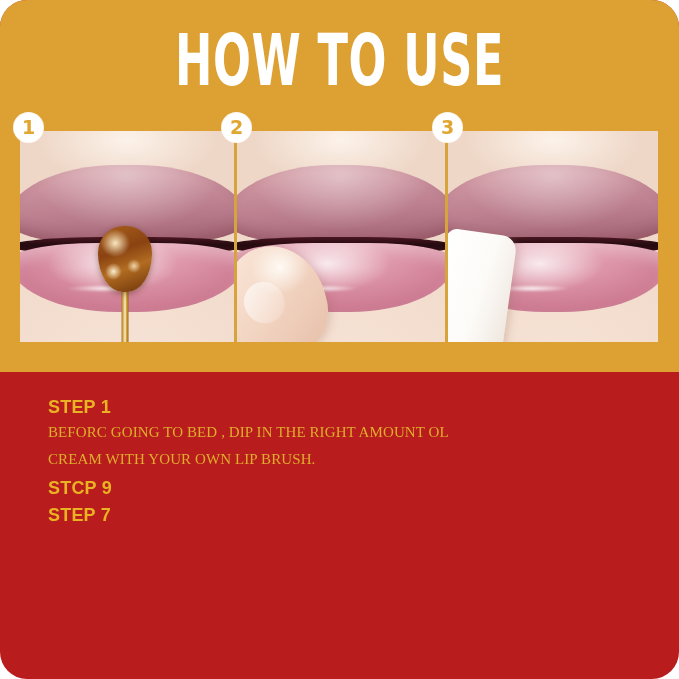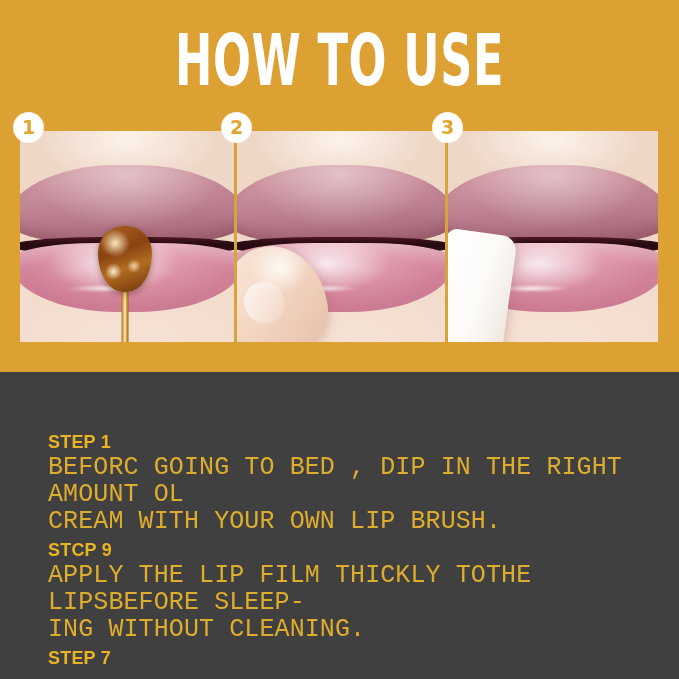--- a/index.html
+++ b/index.html
@@ -5,22 +5,23 @@
   html, body {
     margin: 0;
     padding: 0;
     background: #ffffff;
   }
   #page {
     position: relative;
     width: 679px;
     height: 679px;
     overflow: hidden;
-    background: #404040;
+    background: #b91c1c;
     font-family: "Liberation Sans", sans-serif;
+    border-radius: 27px;
   }
 
   
   .banner {
     position: absolute;
     left: 0;
     top: 0;
     width: 679px;
     height: 372px;
     background: #dda033;
@@ -233,36 +234,35 @@
   .badge.b1 { left: 14px;  top: 113px; }
   .badge.b2 { left: 222px; top: 113px; }
   .badge.b3 { left: 433px; top: 113px; }
 
   
   .steps {
     position: absolute;
     left: 48px;
     top: 396px;
     width: 600px;
-    margin-top: 35px;
   }
   .step { margin: 0 0 4px 0; }
   .step-title {
     color: #e9b323;
     font-family: "Liberation Sans", sans-serif;
     font-weight: 700;
     font-size: 18px;
     line-height: 23px;
     letter-spacing: .2px;
   }
   .step-body {
     color: #dfad2d;
-    font-family: Liberation Mono, monospace;
+    font-family: Liberation Serif, serif;
     font-weight: 400;
-    font-size: 25px;
+    font-size: 15px;
     line-height: 27px;
     letter-spacing: .1px;
     white-space: pre-line;
   }
 </style>
 </head>
 <body>
 
 <div id="page">
 
@@ -318,22 +318,20 @@
   <div class="steps">
 
     <div class="step">
       <div class="step-title">STEP 1</div>
       <div class="step-body">BEFORC GOING TO BED , DIP IN THE RIGHT AMOUNT OL
 CREAM WITH YOUR OWN LIP BRUSH.</div>
     </div>
 
     <div class="step">
       <div class="step-title">STCP 9</div>
-      <div class="step-body">APPLY THE LIP FILM THICKLY TOTHE LIPSBEFORE SLEEP-
-ING WITHOUT CLEANING.</div>
     </div>
 
     <div class="step">
       <div class="step-title">STEP 7</div>
     </div>
 
   </div>
 
 </div>
 

